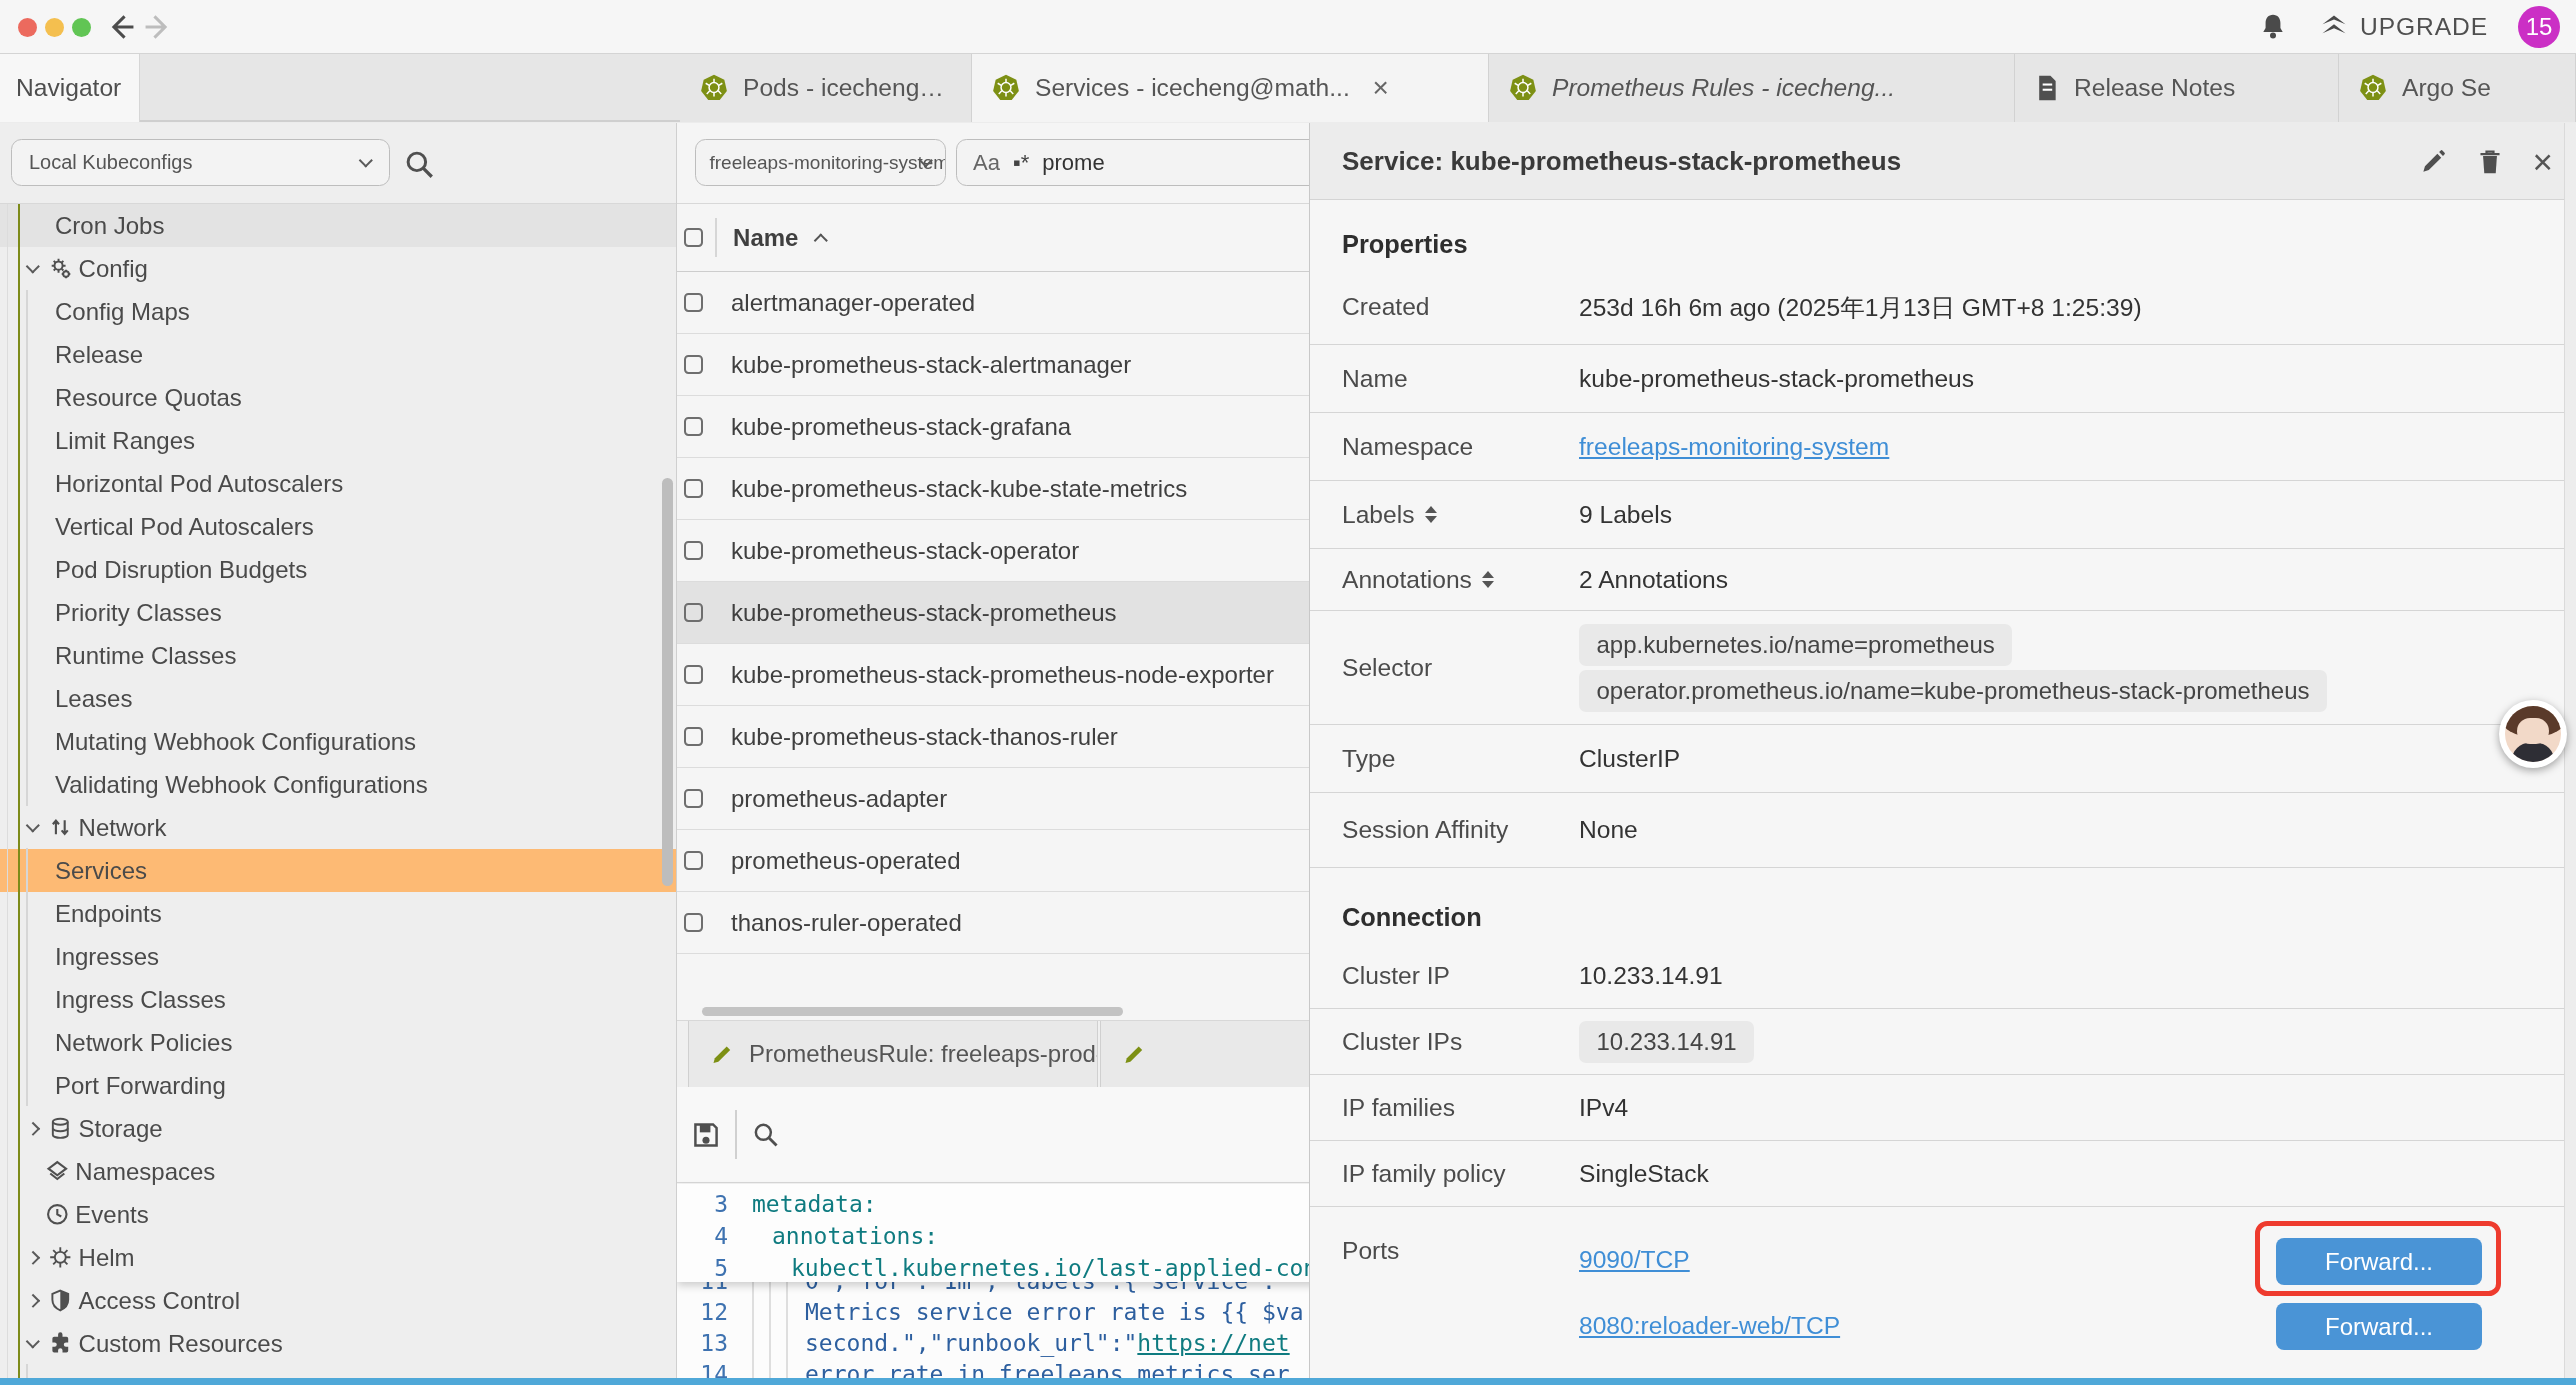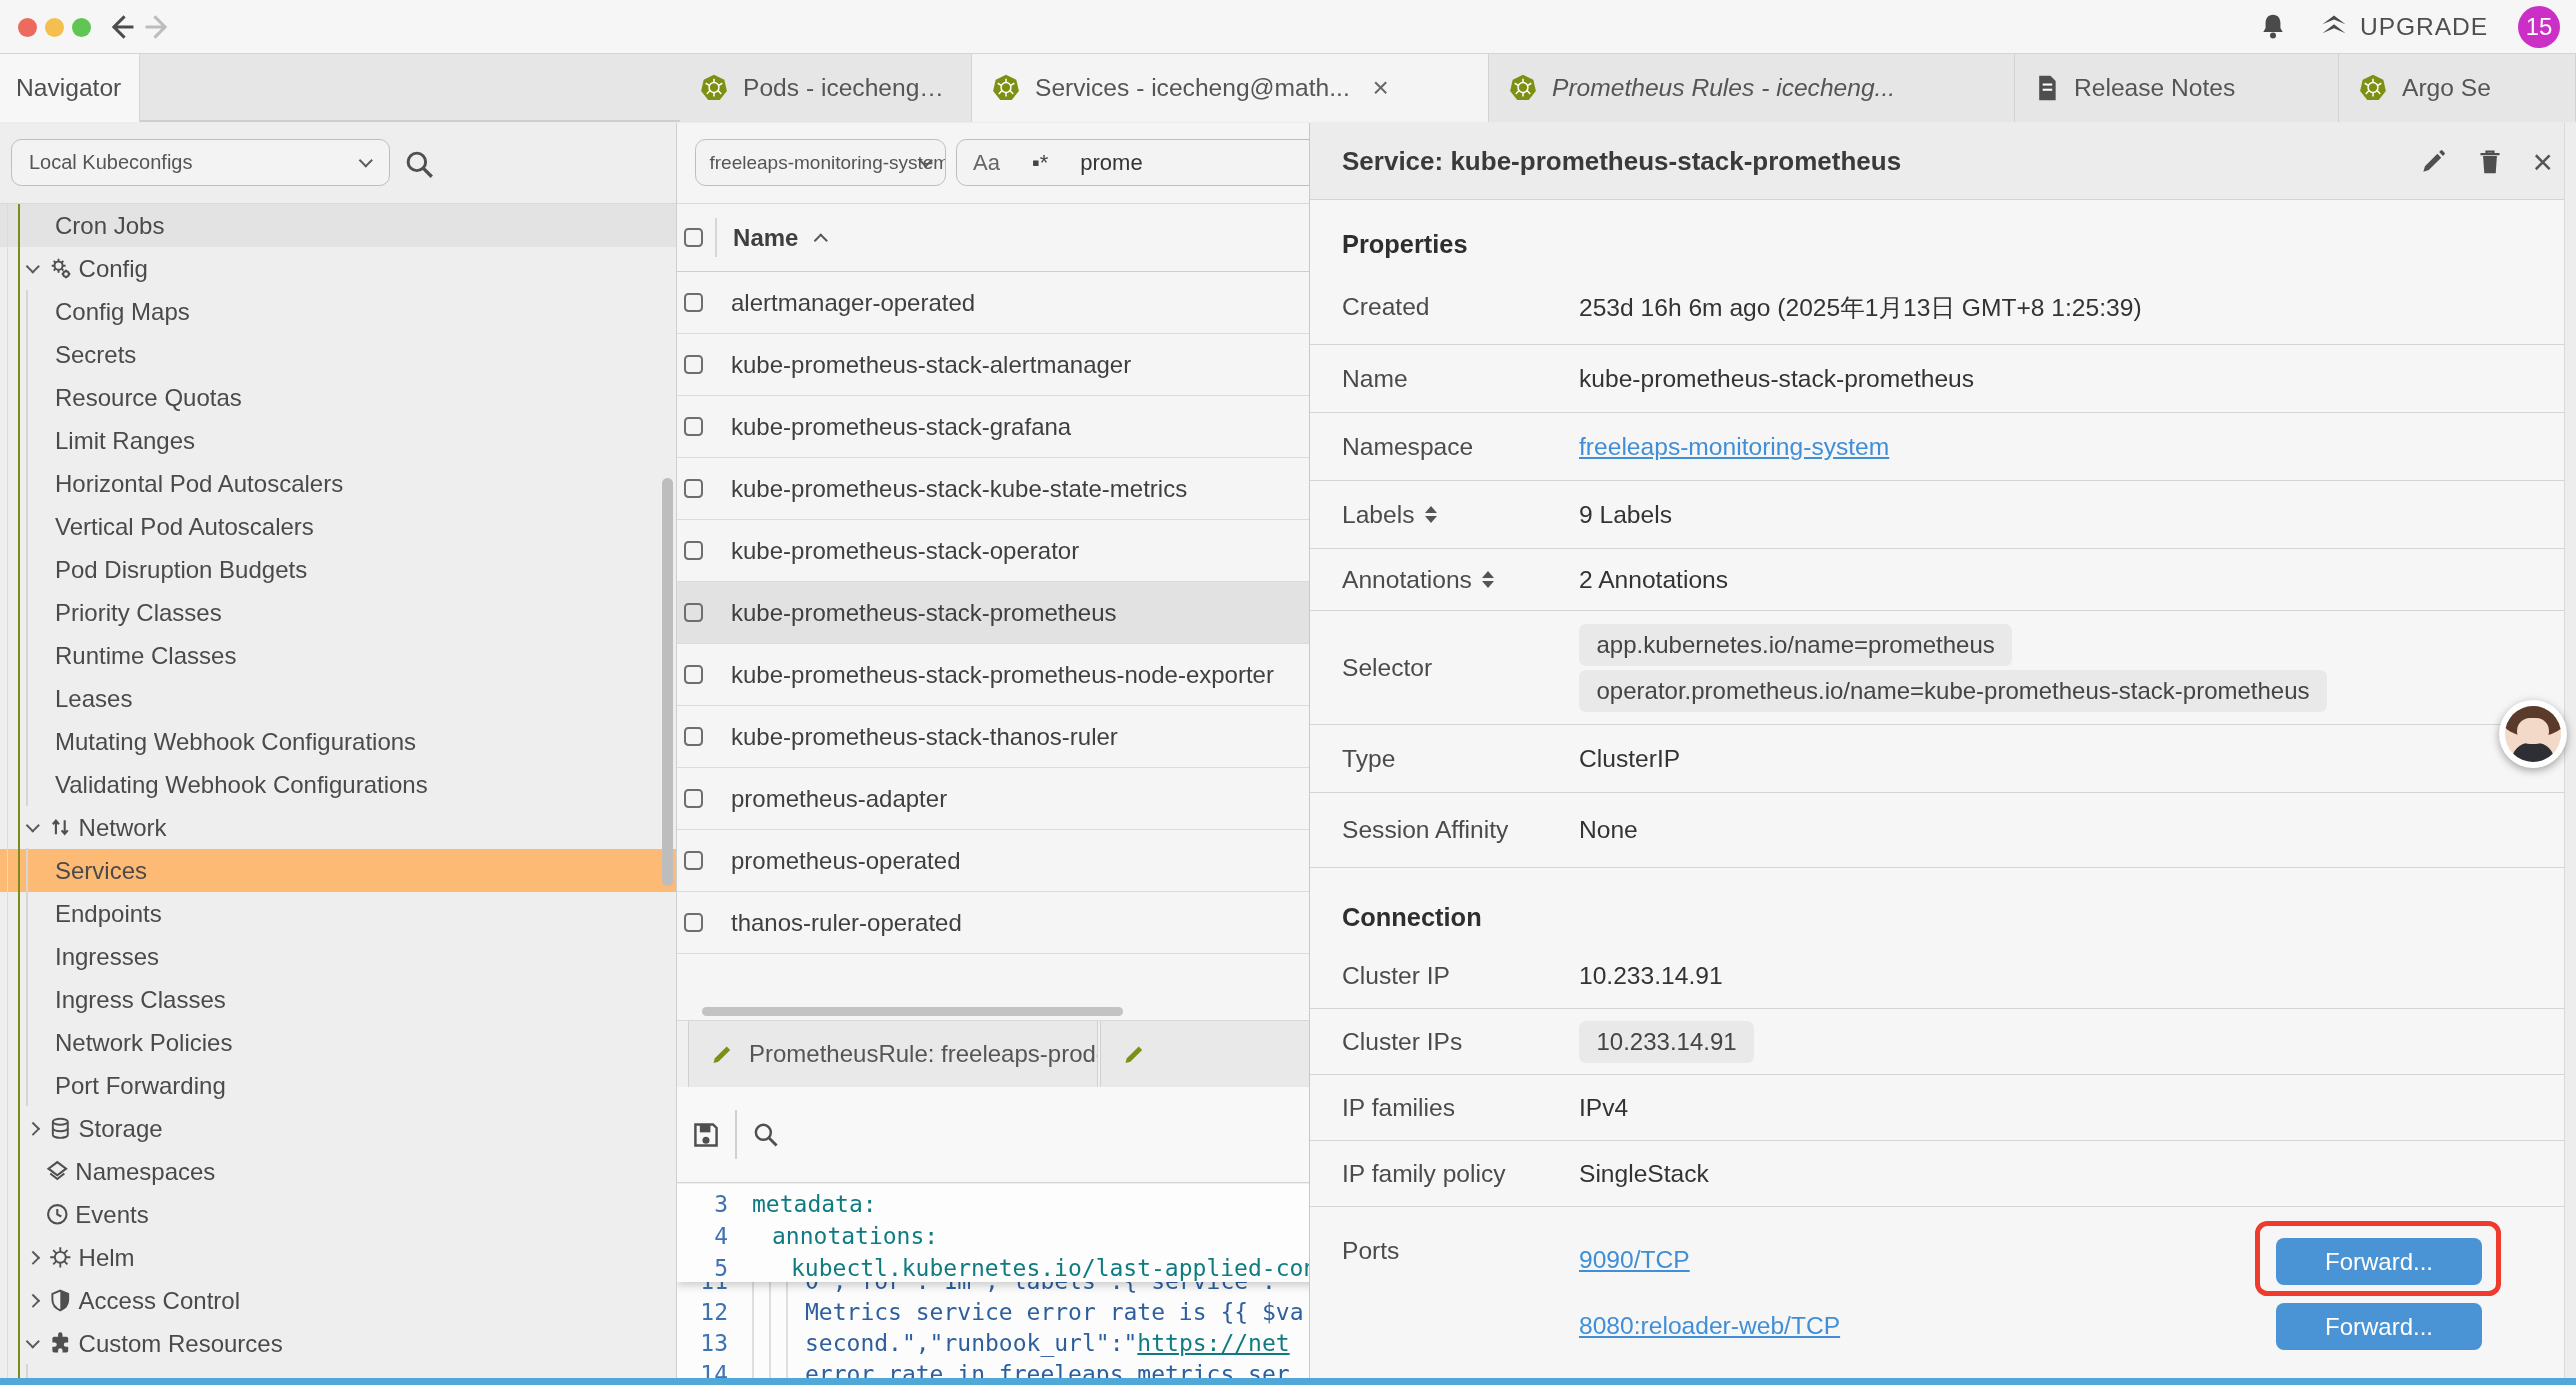--- a/index.html
+++ b/index.html
@@ -67,21 +67,21 @@
   
   .midpanel { position:absolute; left:677px; top:123px; right:0; bottom:0; background:#f5f5f5; overflow:hidden; }
   .filterrow { position:relative; height:81px; border-bottom:1.8px solid #d8d8d8; }
   .nsselect { position:absolute; left:17.5px; top:16px; width:251px; height:47px;
     border:1.8px solid #bdbdbd; border-radius:10.5px; background:#f3f3f3;
     display:flex; align-items:center; font-size:19px; color:#555; padding:0 35px 0 14px;
     white-space:nowrap; overflow:hidden; }
   .nsselect .chev{ position:absolute; right:14px; top:17.5px; }
   .filterbox { position:absolute; left:279px; top:16px; width:377px; height:47px;
     border:1.8px solid #bdbdbd; border-radius:10.5px; background:#f3f3f3;
-    display:flex; align-items:center; gap:32px; font-size:22px; padding:0 16px; }
+    display:flex; align-items:center; gap:13px; font-size:22px; padding:0 16px; }
   .ftok-case{ color:#666; } .ftok-regex{ color:#444; } .ftok-q{ color:#333; }
   .listheader { position:relative; height:68px; border-bottom:1.8px solid #cdcdcd;
     display:flex; align-items:center; }
   .cbx { width:19px; height:19px; border:2.2px solid #6e6e6e; border-radius:4.4px; margin-left:7px; flex:none; }
   .coldiv { width:1.8px; height:39px; background:#d6d6d6; margin-left:12.3px; }
   .listheader .hname { font-size:24px; font-weight:600; color:#3f3f3f; margin-left:16px; }
   .caret-up { display:inline-block; width:9.6px; height:9.6px; border-right:2.6px solid #555;
     border-bottom:2.6px solid #555; transform:rotate(-135deg); margin-left:17.5px; margin-top:7px; }
   .lrow { height:62px; display:flex; align-items:center; border-bottom:1.8px solid #dcdcdc; }
   .lrow .rname { font-size:24px; color:#3f3f3f; margin-left:28px; white-space:nowrap; }
@@ -320,21 +320,21 @@
                 <path d="M20.5 15.6 V17.3 M20.5 23.7 V25.4 M15.6 20.5 H17.3 M23.7 20.5 H25.4"></path>
               </g>
             </svg>
           </span>
           <span>Config</span>
         </div>
         <div class="trow child">
           <span>Config Maps</span>
         </div>
         <div class="trow child">
-          <span>Secrets</span>
+          <span>Release</span>
         </div>
         <div class="trow child">
           <span>Resource Quotas</span>
         </div>
         <div class="trow child">
           <span>Limit Ranges</span>
         </div>
         <div class="trow child">
           <span>Horizontal Pod Autoscalers</span>
         </div>

